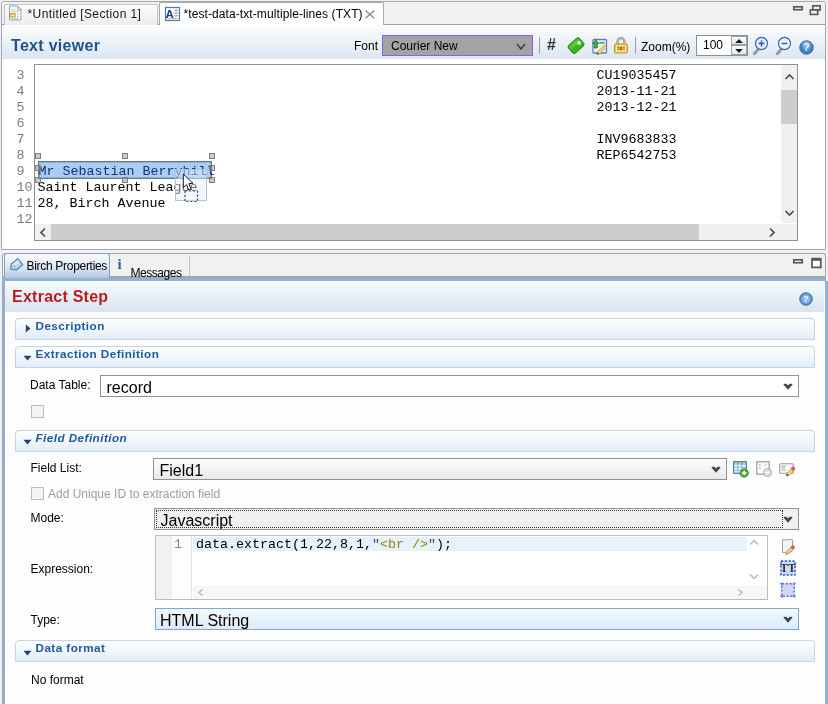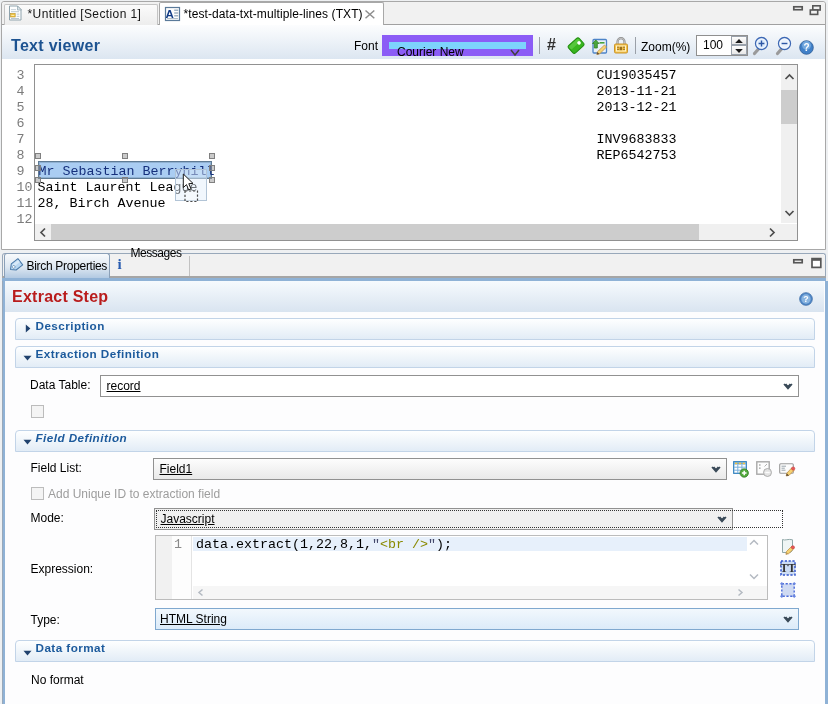--- a/index.html
+++ b/index.html
@@ -1,21 +1,21 @@
 <!DOCTYPE html>
 <html><head>
 <meta charset="utf-8">
 <style>
 * { margin:0; padding:0; box-sizing:border-box; }
 html,body { width:828px; height:704px; background:#f0f0f0; font-family:"Liberation Sans",sans-serif; }
 #root { position:relative; width:828px; height:704px; overflow:hidden; background:#eef0f2; }
 .abs { position:absolute; }
 .lbl { position:absolute; font-size:12px; color:#000; }
 .combo { position:absolute; height:22px; background:#fff; border:1px solid #919191; font-size:12px; color:#000; }
-.combo .txt { position:absolute; left:6px; top:3px; font-size:12px; white-space:nowrap;text-decoration:underline; }
+.combo .txt { position:absolute; left:6px; top:3px; font-size:16px; white-space:nowrap; }
 .chev { position:absolute; right:5px; top:6px; width:10px; height:9px; }
 .sechdr { position:absolute; height:22px; left:15px; width:800px; background:linear-gradient(#feffff,#e2ecf6); border:1px solid #c2d4e8; border-radius:4px 4px 0 0; }
 .sechdr .st { position:absolute; left:19.5px; top:0px; font-size:11.7px; font-weight:bold; color:#1c5a9c; white-space:nowrap; letter-spacing:0.45px; }
 .chk { position:absolute; width:13px; height:13px; background:#f4f4f4; border:1px solid #bcbcbc; }
 .graylbl { position:absolute; font-size:12px; color:#9d9d9d; white-space:nowrap; }
 .mono { font-family:"Liberation Mono",monospace; font-size:13.33px; line-height:16px; white-space:pre; }
 </style>
 </head>
 <body>
 <div id="root">
@@ -55,21 +55,21 @@
 
 <svg class="abs" style="left:791px; top:4px;" width="32" height="14" viewBox="0 0 32 14">
   <rect x="2.8" y="2.8" width="8.4" height="2.9" fill="#fff" stroke="#575757" stroke-width="1.7"></rect>
   <rect x="21.8" y="1.8" width="7.4" height="4.2" fill="none" stroke="#575757" stroke-width="1.6"></rect>
   <rect x="19.3" y="6" width="7.4" height="4.4" fill="#f1f1f1" stroke="#575757" stroke-width="1.6"></rect>
 </svg>
 
 <div class="abs" style="left:2px; top:25px; width:823px; height:34px; background:linear-gradient(#fcfdfe,#dce6f1);"></div>
 <div class="abs" style="left:11px; top:36.5px; font-size:16px; font-weight:bold; color:#1d5391; letter-spacing:0.3px;">Text viewer</div>
 <div class="abs" style="left:354px; top:38.5px; font-size:12px; color:#000;">Font</div>
-<div class="abs" style="left:382px; top:35px; width:151px; height:21px; background:#7dd3fc; border:7px solid #8b5cf6;">
+<div class="abs" style="left:382px; top:35px; width:151px; height:21px; background:#a3a3a3; border:1px solid #8b5cf6;">
   <span class="abs" style="left:8px; top:3px; font-size:12px;">Courier New</span>
   <svg class="abs" style="right:6px; top:6px;" width="10" height="9" viewBox="0 0 10 9">
         <path d="M1 2 L5 7 L9 2" fill="none" stroke="#404040" stroke-width="1.5"></path>
       </svg>
 </div>
 <div class="abs" style="left:539px; top:37px; width:1px; height:17px; background:#9aa0a8;"></div>
 <div class="abs" style="left:547px; top:36px; font-size:16px; font-weight:bold; color:#303030;">#</div>
 
 <svg class="abs" style="left:566px; top:36.5px;" width="20" height="18" viewBox="0 0 20 18">
   <g transform="rotate(-42 10 8.5)">
@@ -205,21 +205,21 @@
   <g transform="rotate(-38 8.5 8.5)">
     <path d="M2.2 8.5 L6.2 4.6 L14.6 4.6 L14.6 12.4 L6.2 12.4 Z" fill="#b9d7f2" stroke="#4878a8" stroke-width="1" stroke-linejoin="round"></path>
     <path d="M3.8 8.5 L6.6 5.8 L14 5.8 L14 8.5 Z" fill="#dcebf8" opacity=".9"></path>
     <circle cx="6.3" cy="8.5" r="1.4" fill="#fff" stroke="#4878a8" stroke-width=".6"></circle>
   </g>
 </svg>
 <div class="abs" style="left:26.5px; top:258.5px; font-size:12px; color:#000; letter-spacing:-0.3px;">Birch Properties</div>
 
 <div class="abs" style="left:189px; top:256px; width:1px; height:20px; background:#c2c2c2;"></div>
 <div class="abs" style="left:117.5px; top:255.5px; font-size:15px; font-weight:bold; color:#2a5db0; font-family:'Liberation Serif',serif;">i</div>
-<div class="abs" style="left:130.5px; top:246px; font-size:12px; color:#000; letter-spacing:-0.45px;">Messages</div>
+<div class="abs" style="left:130.5px; top:266px; font-size:12px; color:#000; letter-spacing:-0.45px;">Messages</div>
 
 <svg class="abs" style="left:791px; top:256px;" width="32" height="15" viewBox="0 0 32 15">
   <rect x="2.8" y="3.8" width="8.4" height="2.9" fill="#fff" stroke="#575757" stroke-width="1.7"></rect>
   <rect x="21" y="2.6" width="8.8" height="8.8" fill="#fff" stroke="#575757" stroke-width="1.7"></rect>
   <rect x="21" y="2.6" width="8.8" height="2.2" fill="#575757"></rect>
 </svg>
 
 <div class="abs" style="left:4.5px; top:281px; width:819.5px; height:31px; background:linear-gradient(#f6fafd,#d9e4f0);"></div>
 <div class="abs" style="left:12px; top:288px; font-size:16px; font-weight:bold; color:#b91c1c; letter-spacing:0.25px;">Extract Step</div>
 <svg class="abs" style="left:799px; top:292px;" width="14" height="14" viewBox="0 0 15 15">
@@ -288,21 +288,21 @@
   <rect x="0.7" y="2.7" width="13.6" height="9.6" rx="1" fill="#fcfcfc" stroke="#9a9a9a" stroke-width="1.1"></rect>
   <path d="M2.5 5.2 L7 5.2 M2.5 7.2 L5.8 7.2 M2.5 9.2 L6.5 9.2" stroke="#9aa4ac" stroke-width="1"></path>
   <path d="M12.8 6.8 L15.2 9.2 L10 14.4 L7.2 15 L7.8 12.2 Z" fill="#f5d272" stroke="#c09048" stroke-width=".8"></path>
   <circle cx="14.2" cy="7.6" r="1.7" fill="#e85858" stroke="#c03838" stroke-width=".5"></circle>
   <path d="M7.8 12.2 L10 14.4 L7.2 15 Z" fill="#5a4a3a"></path>
 </svg>
 <div class="chk" style="left:30.5px; top:486.5px;"></div>
 <div class="graylbl" style="left:48px; top:487px;">Add Unique ID to extraction field</div>
 
 <div class="lbl" style="left:30.5px; top:510.5px;">Mode:</div>
-<div class="combo" style="left:153.5px; top:508px; width:579px; background:#f0f0f0;padding-left:32px;">
+<div class="combo" style="left:153.5px; top:508px; width:645px; background:#f0f0f0;padding-left:32px;">
       <span class="txt">Javascript</span>
   <div class="abs" style="left:2px; top:2px; width:625px; height:16px; outline:1px dotted #333;"></div>
   <svg class="chev" viewBox="0 0 10 9">
         <path d="M1 2 L5 6.5 L9 2 M2.6 2 L5 4.7 L7.4 2" fill="none" stroke="#3a4a58" stroke-width="1.6"></path>
       </svg>
 </div>
 
 <div class="lbl" style="left:30.5px; top:562px;">Expression:</div>
 <div class="abs" style="left:155px; top:535px; width:613px; height:65px; background:#fff; border:1px solid #bcbcbc;"></div>
 <div class="abs" style="left:156px; top:536px; width:16px; height:63px; background:#f1f1f1;"></div>

